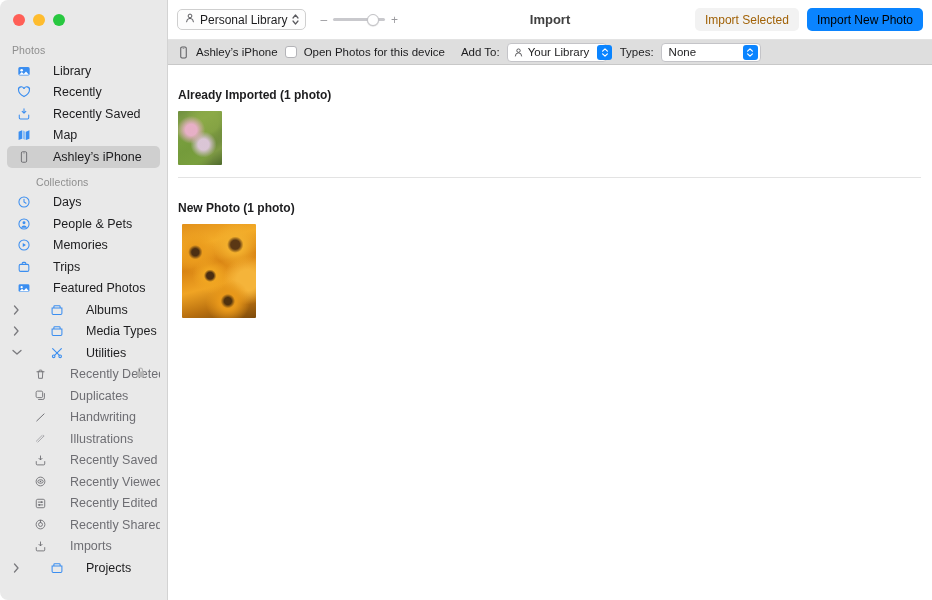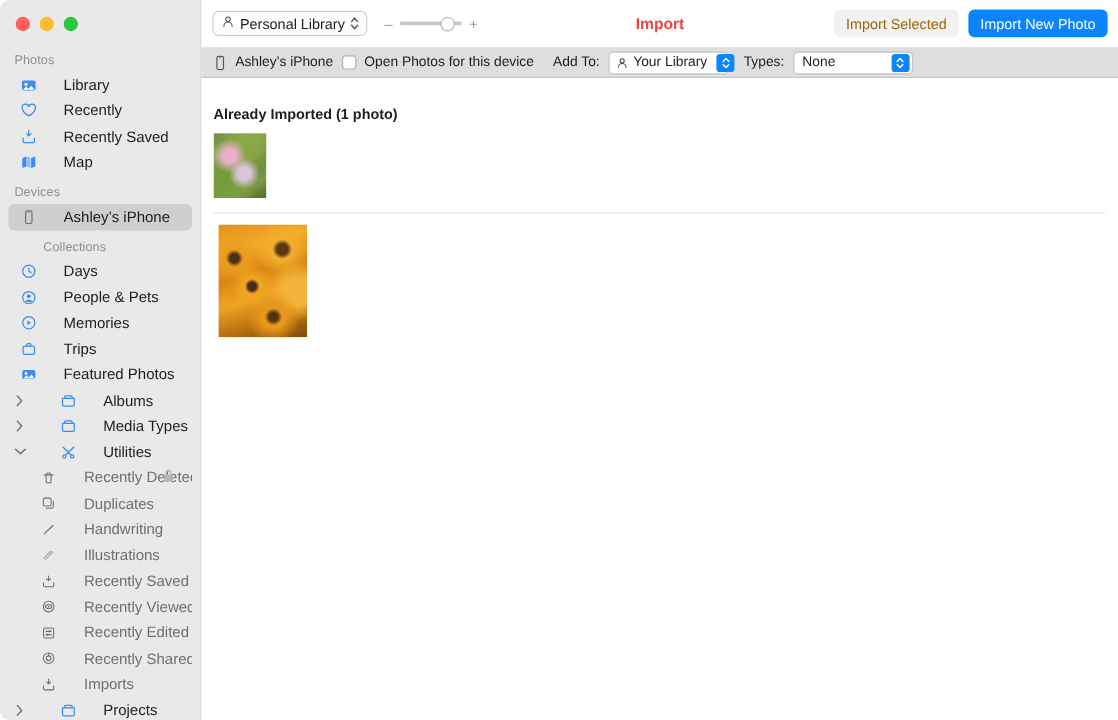--- a/index.html
+++ b/index.html
@@ -138,38 +138,38 @@
     background: #ffffff;
     border: 1px solid #c3c3c7;
     box-shadow: 0 0.5px 1px rgba(0,0,0,0.2);
   }
   .win-title {
     position: absolute;
     left: 0; right: 0;
     text-align: center;
     font-size: 13px;
     font-weight: bold;
-    color: #ef4444;
+    color: #404040;
     pointer-events: none;
   }
   .tb-right {
     margin-left: auto;
     display: flex; align-items: center; gap: 8px;
     z-index: 2;
   }
   .btn {
     height: 23px;
     border-radius: 5px;
     font-size: 12px;
     display: flex; align-items: center; justify-content: center;
     padding: 0 10px;
     white-space: nowrap;
   }
   .btn.disabled { background: #f2f2f2; color: #a16207; }
-  .btn.primary { background: #0a84ff; color: #ffffff; }
+  .btn.primary { background: #0a84ff; color: #000000; }
 
   
   .import-bar {
     height: 25px;
     flex: 0 0 25px;
     background: #dedede;
     border-bottom: 1px solid #c8c8c8;
     display: flex;
     align-items: center;
     padding-left: 10px;
@@ -288,21 +288,20 @@
       <span class="sb-icon">
         <svg width="14" height="14" viewBox="0 0 16 16">
             <path d="M1.8 4.2l4-1.5v9.6l-4 1.5z" fill="#3b8ef0"></path>
             <path d="M6.3 2.7l3.4 1.5v9.6L6.3 12.3z" fill="#8fc0f7"></path>
             <path d="M10.2 4.2l4-1.5v9.6l-4 1.5z" fill="#3b8ef0"></path>
           </svg>
       </span>
       <span class="sb-label">Map</span>
     </div>
 
-    <div class="sb-section-title" style="padding-top:8px;">Devices</div>
 
     <div class="sb-row selected">
       <span class="sb-icon">
         <svg width="14" height="14" viewBox="0 0 16 16">
             <rect x="5" y="2" width="6" height="12" rx="1.4" fill="none" stroke="#6e6e73" stroke-width="1.1"></rect>
             <rect x="7" y="3.1" width="2" height="0.6" rx="0.3" fill="#6e6e73"></rect>
           </svg>
       </span>
       <span class="sb-label">Ashley’s iPhone</span>
     </div>
@@ -603,20 +602,21 @@
                   radial-gradient(circle at 30% 35%, rgba(236,176,205,0.95) 12%, rgba(236,176,205,0) 30%),
                   radial-gradient(circle at 58% 62%, rgba(224,200,222,0.95) 13%, rgba(224,200,222,0) 31%),
                   radial-gradient(circle at 68% 20%, rgba(140,170,70,0.8) 20%, rgba(140,170,70,0) 45%),
                   radial-gradient(circle at 22% 78%, rgba(120,160,60,0.85) 22%, rgba(120,160,60,0) 48%),
                   linear-gradient(150deg,#6f8f3e 0%,#8aa84c 28%,#5f7c36 55%,#7f9a45 78%,#4e6a2c 100%);"></span>
         </div>
         <div class="divider"></div>
       </div>
 
       <div>
+        <div class="sec-header">New Photo (1 photo)</div>
         <div class="thumb-row" style="padding-left:0;">
           <span class="photo large" style="background-image:
                   radial-gradient(circle at 38% 55%, #4a2d12 5%, rgba(74,45,18,0) 9%),
                   radial-gradient(circle at 38% 55%, #f0a521 10%, rgba(240,165,33,0) 26%),
                   radial-gradient(circle at 72% 22%, #5a3714 5%, rgba(90,55,20,0) 9%),
                   radial-gradient(circle at 72% 22%, #f2ae2c 10%, rgba(242,174,44,0) 25%),
                   radial-gradient(circle at 18% 30%, #4d2f13 4%, rgba(77,47,19,0) 8%),
                   radial-gradient(circle at 18% 30%, #eb9c1d 9%, rgba(235,156,29,0) 24%),
                   radial-gradient(circle at 62% 82%, #50320f 4%, rgba(80,50,15,0) 8%),
                   radial-gradient(circle at 62% 82%, #e8981a 10%, rgba(232,152,26,0) 25%),

